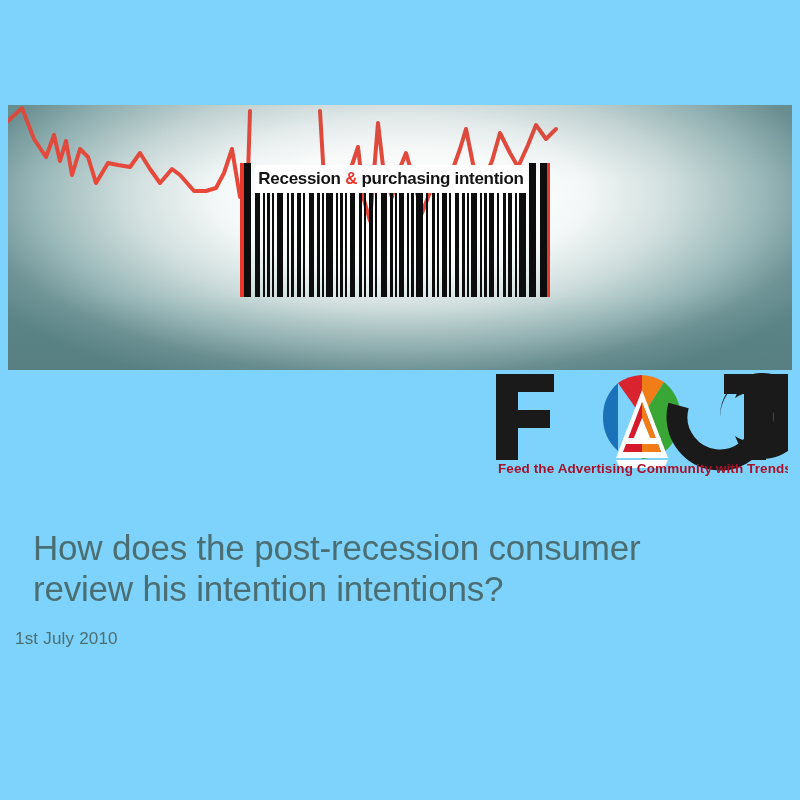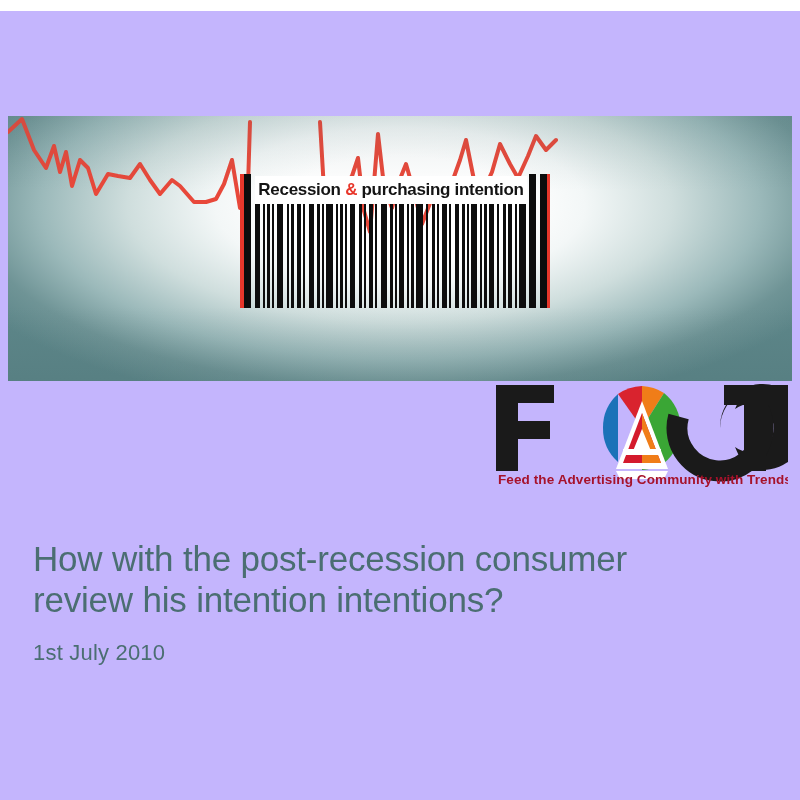--- a/index.html
+++ b/index.html
@@ -12,22 +12,21 @@
     width: 800px;
     height: 800px;
     overflow: hidden;
     font-family: "Liberation Sans", sans-serif;
     position: relative;
   }
 
   .slide {
     position: absolute;
     inset: 0;
-    background: #c4b5fd;
-    margin-top: 11px;
+    background: #7dd3fc;
   }
 
   
   .banner {
     position: absolute;
     left: 8px;
     top: 105px;
     width: 784px;
     height: 265px;
     overflow: hidden;
@@ -139,25 +138,25 @@
     font-weight: 400;
     font-size: 35px;
     line-height: 41px;
     color: #4b6e72;
     letter-spacing: -0.2px;
   }
   .headline .line { display: block; }
 
   .date {
     position: absolute;
-    left: 33px;
+    left: 15px;
     top: 629px;
     font-family: "Liberation Sans", sans-serif;
     font-weight: 400;
-    font-size: 22px;
+    font-size: 17px;
     color: #4b6e72;
     letter-spacing: 0.2px;
   }
 </style>
 </head>
 <body>
 
 <div class="slide">
 
   <div class="banner">
@@ -274,19 +273,19 @@
 
       <g>
         <path d="M232 2 H296 V22 H274 V88 H252 V22 H232 Z" fill="#1a1a1a"></path>
       </g>
 
       <text x="6" y="101" font-family="Liberation Sans, sans-serif" font-size="13.5" font-weight="600" fill="#a6122b" letter-spacing="0.1">Feed the Advertising Community with Trends</text>
     </svg>
   </div>
 
   <div class="headline">
-    <span class="line">How with the post-recession consumer</span>
+    <span class="line">How does the post-recession consumer</span>
     <span class="line">review his intention intentions?</span>
   </div>
 
   <div class="date">1st July 2010</div>
 
 </div>
 
 </body></html>

